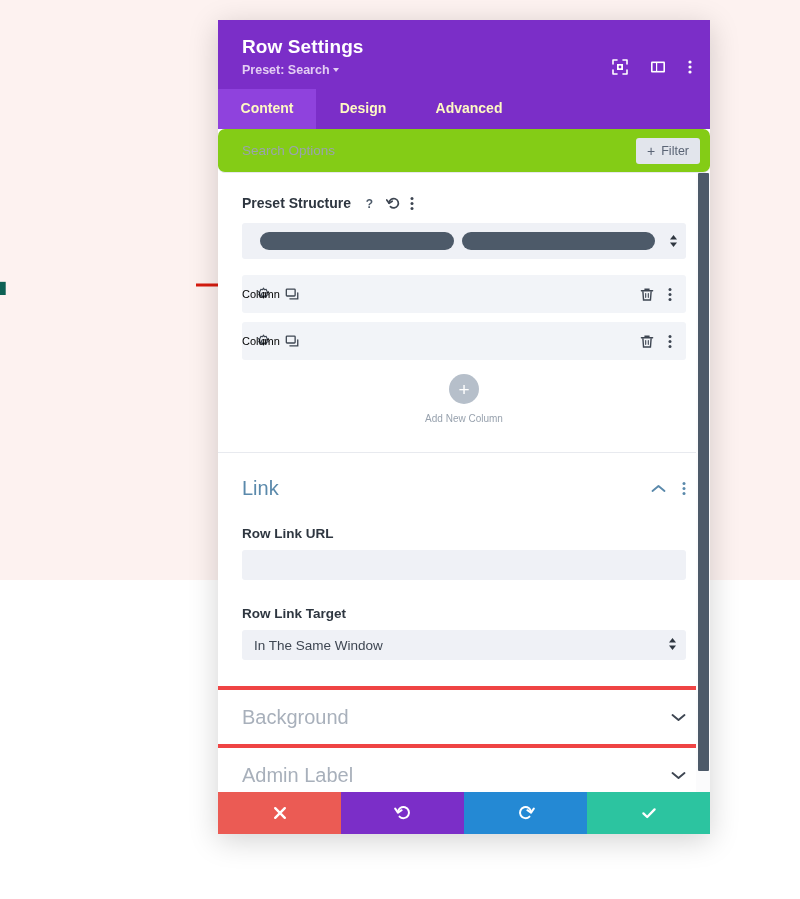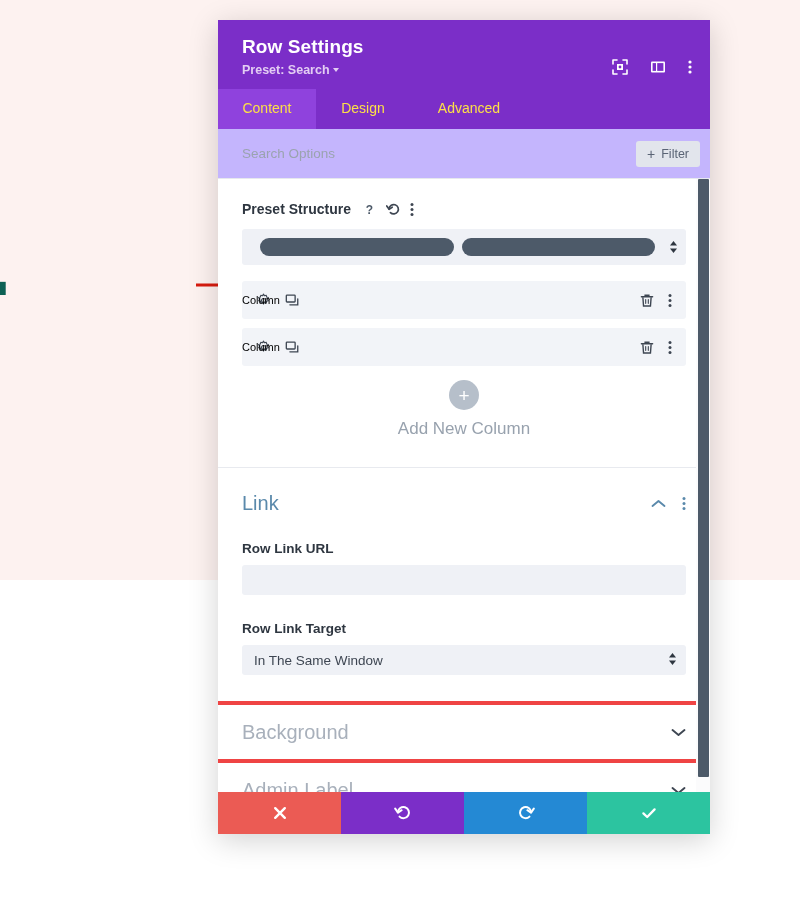--- a/index.html
+++ b/index.html
@@ -119,40 +119,41 @@
   .header-tool { cursor: pointer; line-height: 0; }
 
   
   #tab-bar {
     background: #7b2ec8;
     display: flex;
     flex: 0 0 auto;
   }
   .tab {
     padding: 11px 0 13px;
-    color: #fde047;
+    color: #fef9c3;
     font-size: 14px;
-    font-weight: normal;
+    font-weight: bold;
     text-align: center;
     cursor: pointer;
     width: 98px;
   }
   .tab.active { background: #8f42dd; }
   .tab#tab-design { width: 94px; }
   .tab#tab-advanced { width: 118px; }
 
   
   #search-row {
-    background: #c4b5fd;
+    background: #84cc16;
     border-bottom: 1px solid #e6e8ee;
-    height: 50px;
+    height: 44px;
     display: flex;
     align-items: center;
     padding: 0 10px 0 24px;
     flex: 0 0 auto;
+    border-radius: 7px;
   }
   #search-input {
     flex: 1;
     border: none;
     background: transparent;
     outline: none;
     font-size: 13.5px;
     font-family: "Liberation Sans", sans-serif;
     color: #3c4450;
   }
@@ -260,21 +261,21 @@
     background: #b6bfca;
     display: inline-flex;
     align-items: center;
     justify-content: center;
     color: #ffffff;
     font-size: 19px;
     line-height: 1;
   }
   #add-label {
     margin-top: 9px;
-    font-size: 17px;
+    font-size: 10px;
     color: #98a2ae;
   }
 
   .divider { height: 1px; background: #e8eaef; margin-top: 20px; }
 
   
   #link-section { padding: 24px 24px 0; }
   #link-head {
     display: flex;
     align-items: center;

